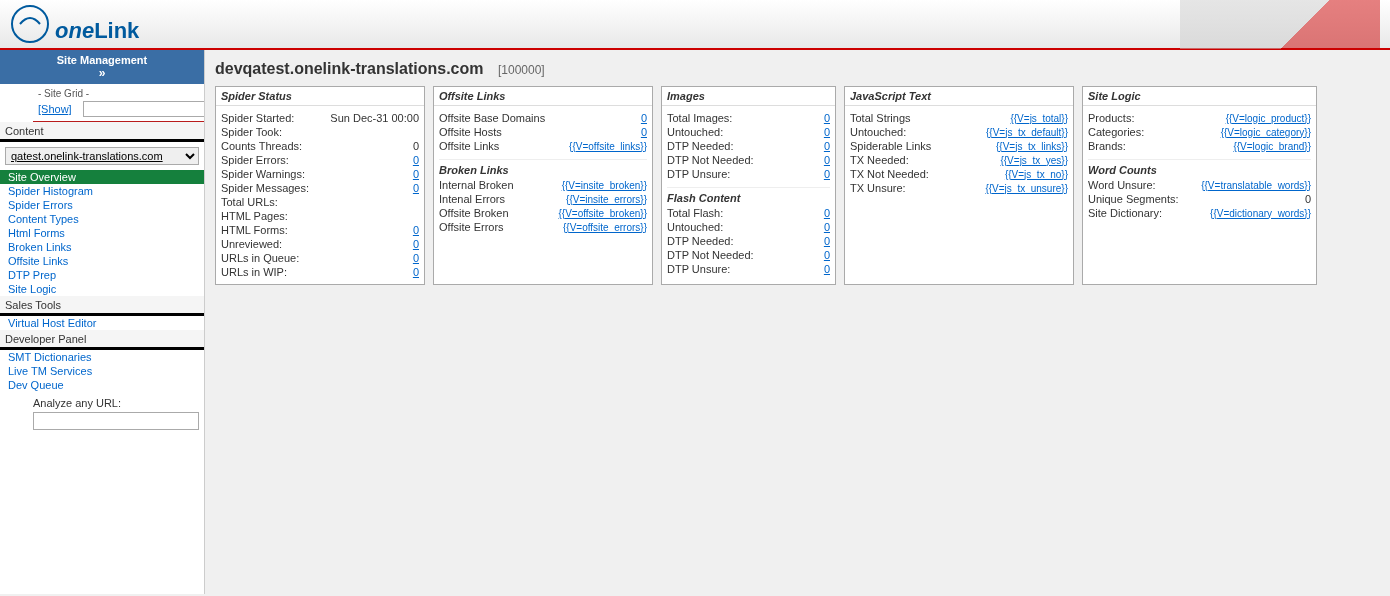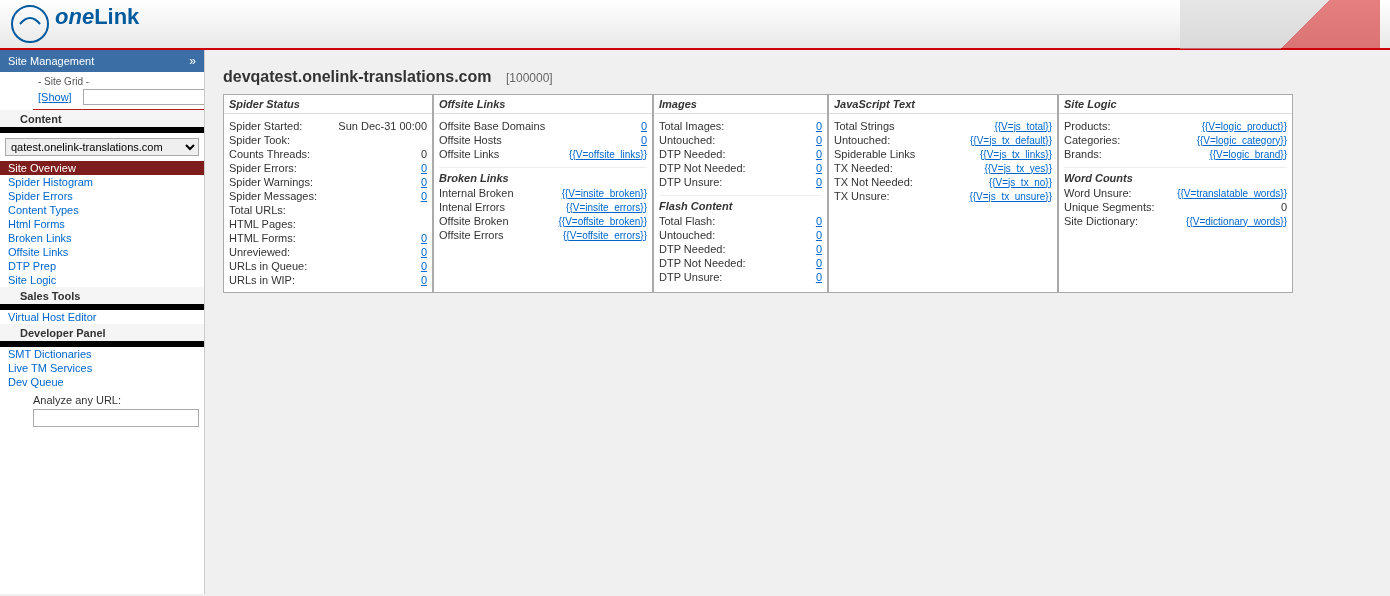--- a/index.html
+++ b/index.html
@@ -9,21 +9,21 @@
     #header {
       background: linear-gradient(to bottom, #fff 0%, #e8e8e8 100%);
       border-bottom: 2px solid #c00;
       height: 50px;
       display: flex;
       align-items: center;
       padding: 0 10px;
     }
     #logo {
       display: flex;
-      align-items: flex-start;
+      align-items: flex-end;
       font-size: 22px;
       font-weight: bold;
       color: #005a9e;
     }
     #logo-icon {
       width: 40px;
       height: 40px;
       margin-right: 5px;
     }
     #header-right {
@@ -46,25 +46,26 @@
       background: #fff;
       border-right: 1px solid #ccc;
       overflow-y: auto;
       padding-bottom: 20px;
     }
 
     .site-management-header {
       background: #3a6ea5;
       color: #fff;
       padding: 4px 8px;
-      font-weight: normal;
+      font-weight: bold;
       font-size: 11px;
       display: flex;
       align-items: center;
       justify-content: space-between;
+      flex-direction: column;
     }
     .collapse-arrows {
       cursor: pointer;
       font-size: 12px;
     }
 
     .site-grid-section {
       padding: 4px 5px;
       border-bottom: 1px solid #b91c1c;
       margin-left: 33px;
@@ -86,46 +87,47 @@
       font-size: 11px;
     }
     .site-grid-input {
       width: 130px;
       border: 1px solid #aaa;
       padding: 1px 3px;
       font-size: 11px;
     }
 
     .section-label {
-      font-weight: bold;
+      font-weight: normal;
       font-size: 11px;
       color: #333;
-      padding: 3px 5px 2px 20px;
+      padding: 3px 5px 2px 5px;
       background: #f5f5f5;
-      border-bottom: 6px solid #000000;
+      border-bottom: 3px solid #000000;
     }
 
     .content-select {
       width: 100%;
       margin: 3px 0;
       font-size: 11px;
       border: 1px solid #aaa;
       padding: 1px;
+      text-decoration: underline;
     }
 
     .sidebar-link {
       display: block;
       color: #0066cc;
       text-decoration: none;
       padding: 1px 8px;
       font-size: 11px;
       cursor: pointer;
     }
     .sidebar-link.active {
-      background: #7f1d1d;
+      background: #15803d;
       color: #fff;
       text-decoration: none;
     }
 
     .analyze-section {
       padding: 5px 5px;
       margin-left: 28px;
     }
     .analyze-label {
       font-size: 11px;
@@ -136,40 +138,41 @@
       width: 100%;
       border: 1px solid #aaa;
       padding: 2px 3px;
       font-size: 11px;
     }
 
     
     #main {
       flex: 1;
       overflow-y: auto;
-      padding: 18px;
+      padding: 10px;
       background: #f0f0f0;
     }
 
     .page-title {
       font-size: 16px;
       font-weight: bold;
       color: #333;
       margin-bottom: 8px;
     }
     .page-title .site-id {
       font-size: 12px;
       color: #666;
       font-weight: normal;
       margin-left: 10px;
     }
 
     .panels-grid {
       display: grid;
       grid-template-columns: 210px 220px 175px 230px 235px;
+      gap: 8px;
     }
 
     .panel {
       background: #fff;
       border: 1px solid #aaa;
       padding: 0;
     }
     .panel-title {
       font-size: 11px;
       font-weight: bold;

